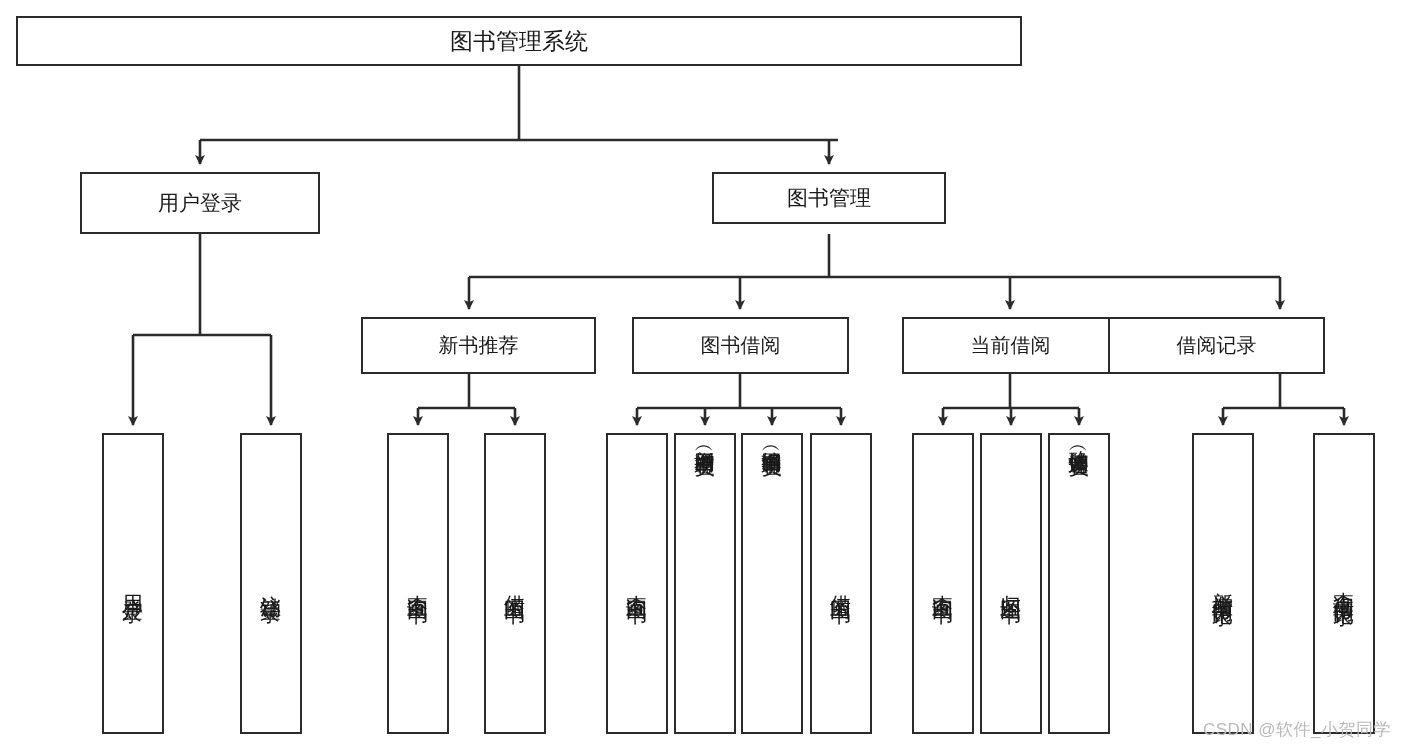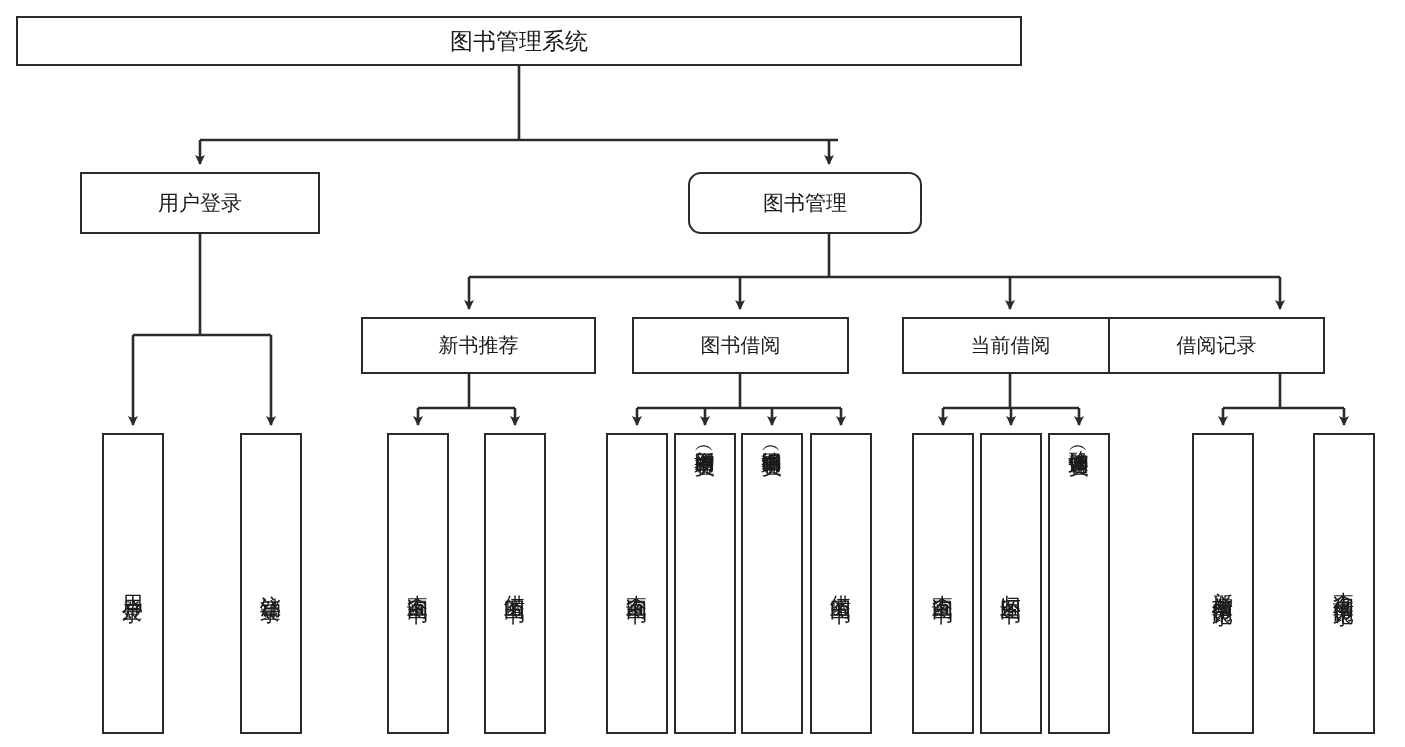--- a/index.html
+++ b/index.html
@@ -128,21 +128,21 @@
   </svg>
 
   <div class="node node-root" style="left:16px; top:16px; width:1006px; height:50px;">
     <span class="lbl">图书管理系统</span>
   </div>
 
   <div class="node node-l1" style="left:80px; top:172px; width:240px; height:62px;">
     <span class="lbl">用户登录</span>
   </div>
 
-  <div class="node node-l1" style="left:688px; top:172px; width:234px; height:62px;border-radius:13px;">
+  <div class="node node-l1" style="left:712px; top:172px; width:234px; height:52px;">
     <span class="lbl">图书管理</span>
   </div>
 
   <div class="node node-l2" style="left:361px; top:317px; width:235px; height:57px;">
     <span class="lbl">新书推荐</span>
   </div>
 
   <div class="node node-l2" style="left:632px; top:317px; width:217px; height:57px;">
     <span class="lbl">图书借阅</span>
   </div>
@@ -200,14 +200,15 @@
   </div>
 
   <div class="node node-leaf" style="left:1192px; top:433px; width:62px; height:301px;">
     <span class="lbl">新增借阅记录</span>
   </div>
 
   <div class="node node-leaf" style="left:1313px; top:433px; width:62px; height:301px;">
     <span class="lbl">查询借阅记录</span>
   </div>
 
+  <div class="watermark">CSDN @软件_小贺同学</div>
 
 </div>
 
 </body></html>

